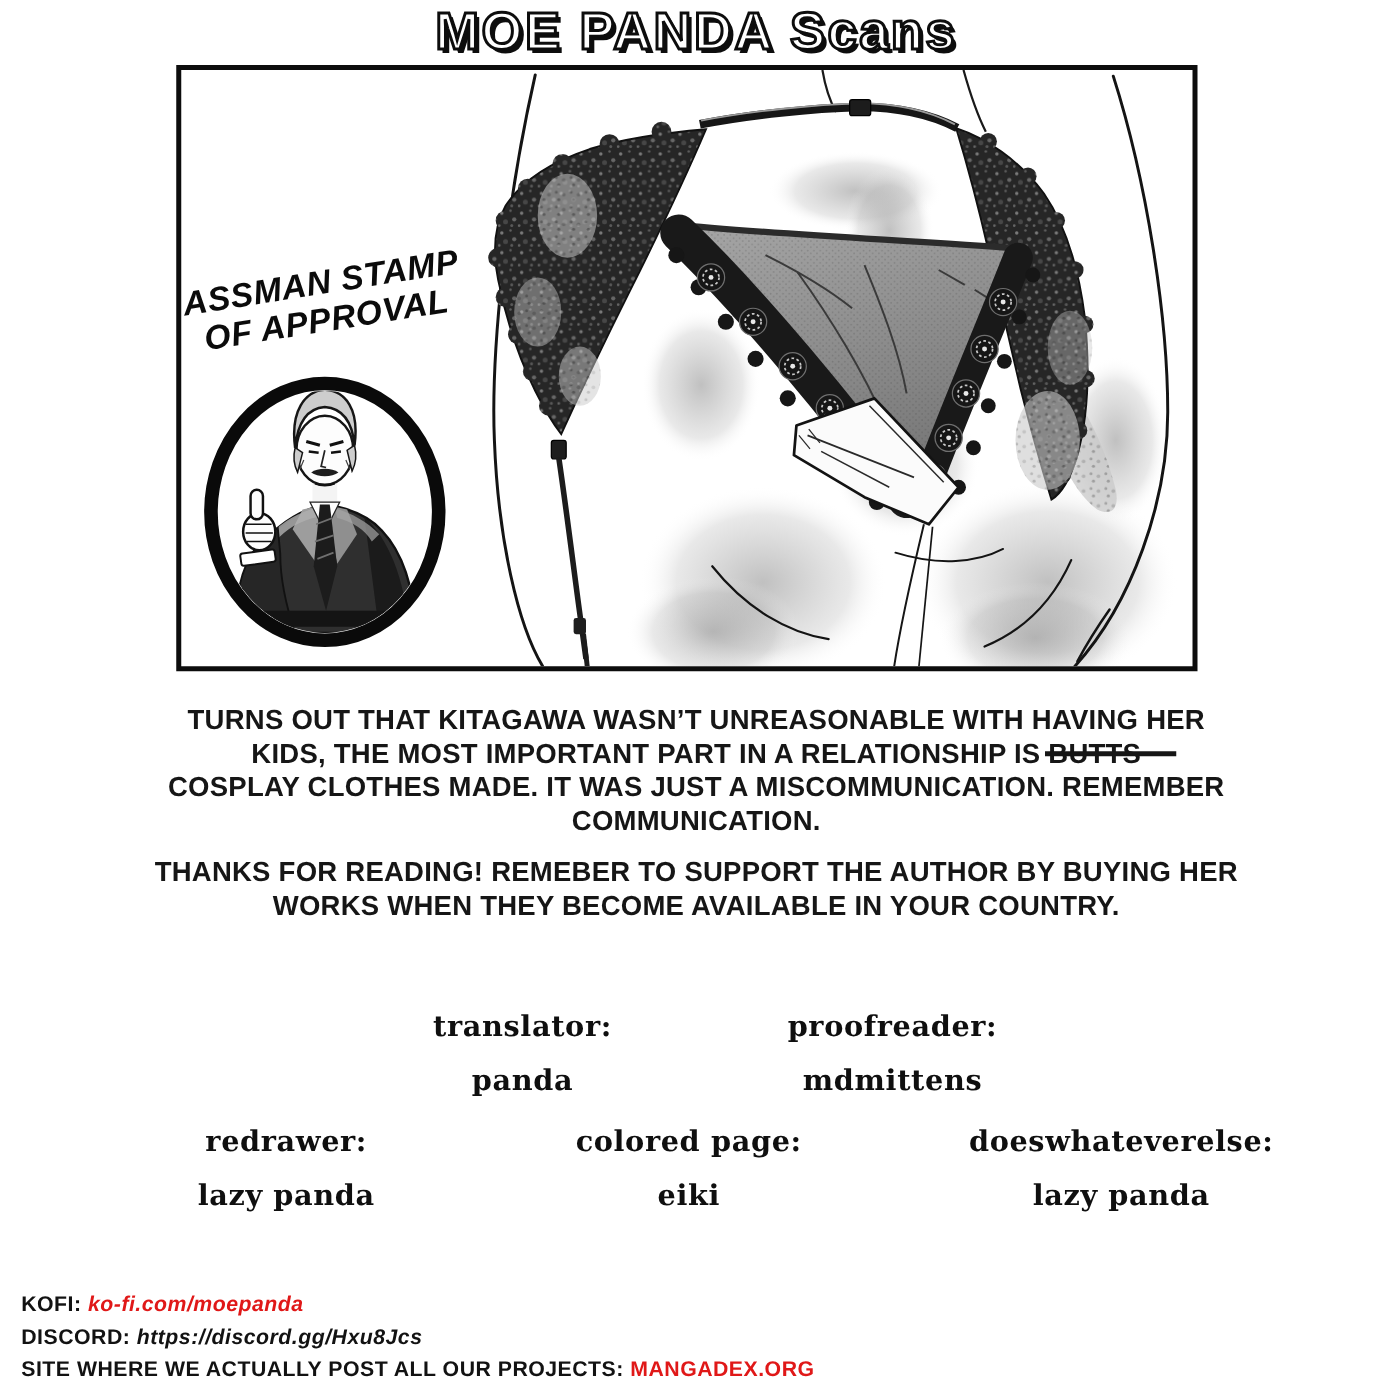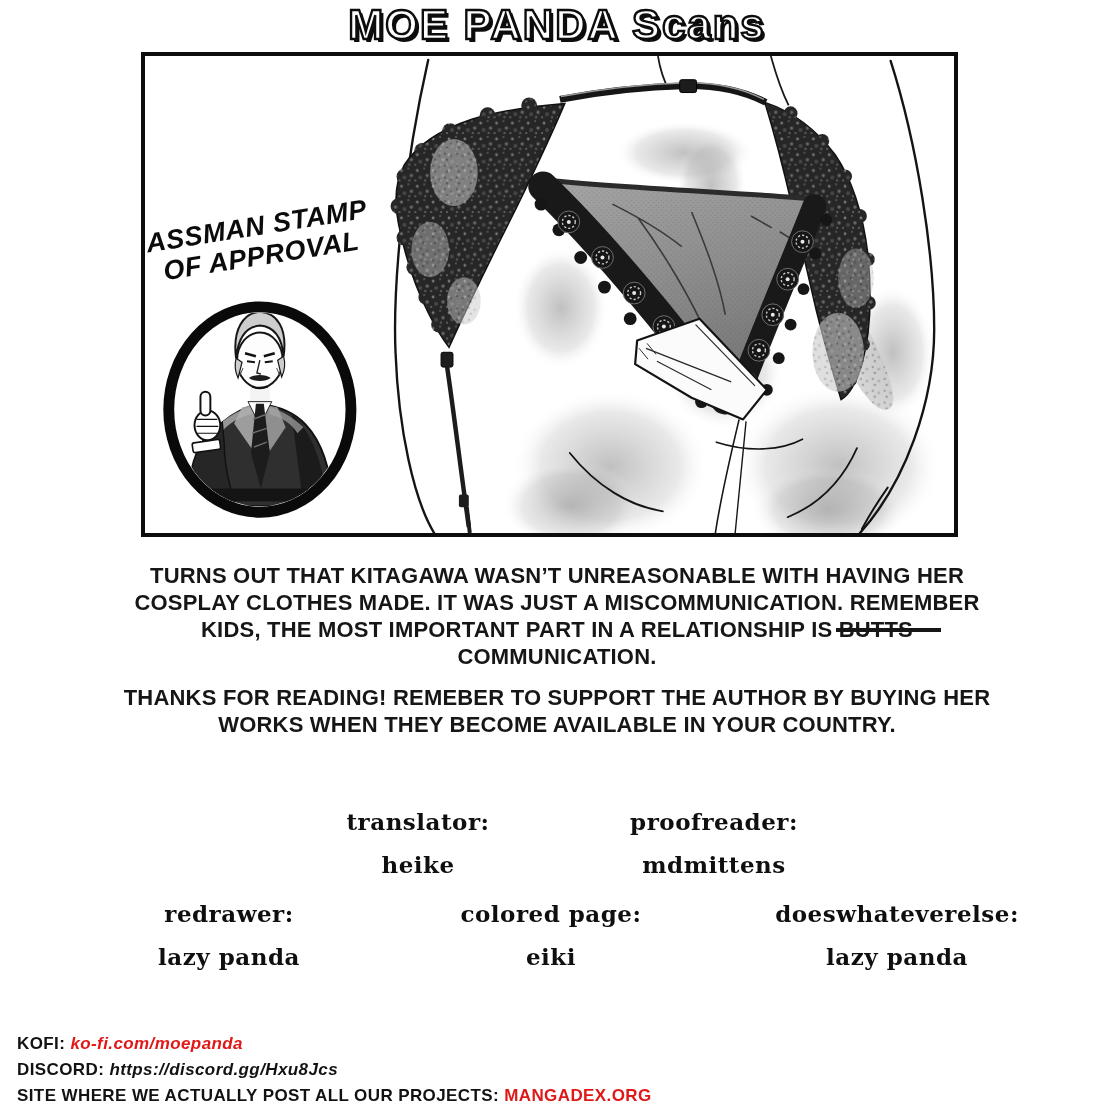--- a/index.html
+++ b/index.html
@@ -266,33 +266,33 @@
     </svg>
   </div>
 
   <div class="stamp-text">
     <div>ASSMAN STAMP</div>
     <div>OF APPROVAL</div>
   </div>
 
   <div class="notes1">
     <div class="note-line">TURNS OUT THAT KITAGAWA WASN’T UNREASONABLE WITH HAVING HER</div>
+    <div class="note-line"><span>KIDS, THE MOST IMPORTANT PART IN A RELATIONSHIP IS </span><span class="strike">BUTTS</span></div>
     <div class="note-line">COSPLAY CLOTHES MADE. IT WAS JUST A MISCOMMUNICATION. REMEMBER</div>
-    <div class="note-line"><span>KIDS, THE MOST IMPORTANT PART IN A RELATIONSHIP IS </span><span class="strike">BUTTS</span></div>
     <div class="note-line">COMMUNICATION.</div>
   </div>
 
   <div class="notes2">
     <div class="note-line">THANKS FOR READING! REMEBER TO SUPPORT THE AUTHOR BY BUYING HER</div>
     <div class="note-line">WORKS WHEN THEY BECOME AVAILABLE IN YOUR COUNTRY.</div>
   </div>
 
   <div class="credit credit-t">
     <div>translator:</div>
-    <div>heike</div>
+    <div>panda</div>
   </div>
   <div class="credit credit-p">
     <div>proofreader:</div>
     <div>mdmittens</div>
   </div>
   <div class="credit credit-r">
     <div>redrawer:</div>
     <div>lazy panda</div>
   </div>
   <div class="credit credit-c">

